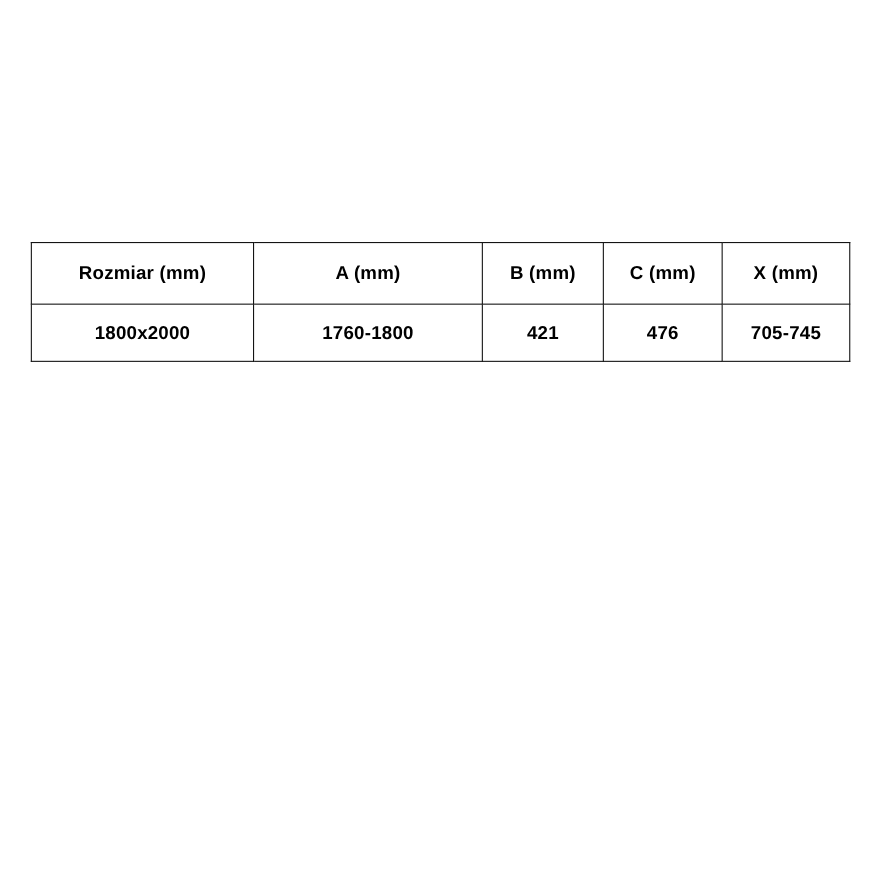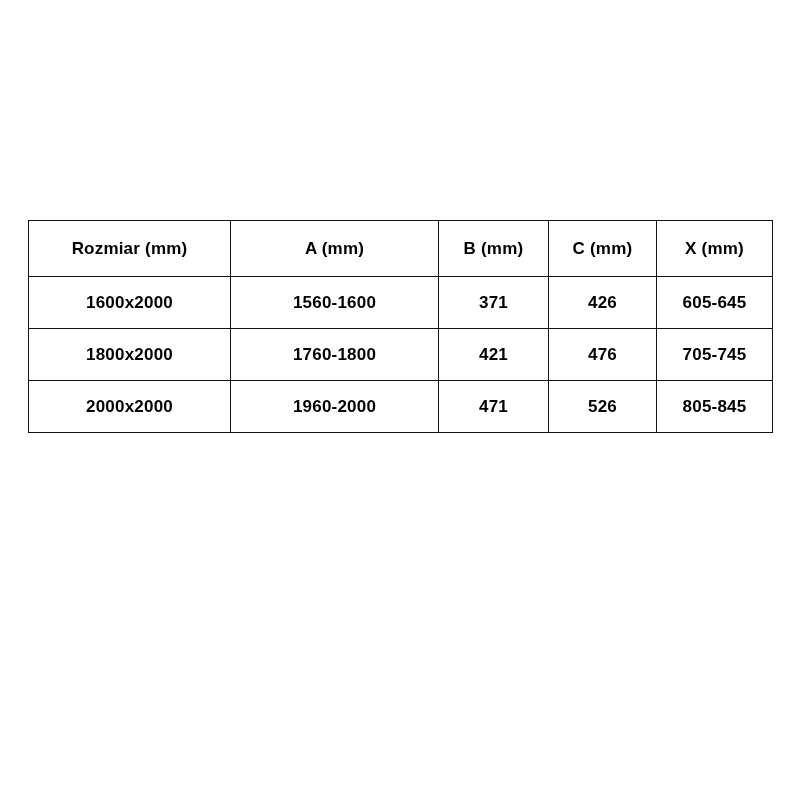--- a/index.html
+++ b/index.html
@@ -74,36 +74,22 @@
         <tr>
           <th>Rozmiar (mm)</th>
           <th>A (mm)</th>
           <th>B (mm)</th>
           <th>C (mm)</th>
           <th>X (mm)</th>
         </tr>
       </thead>
       <tbody>
         <tr>
-          <td>1600x2000</td>
-          <td>1560-1600</td>
-          <td>371</td>
-          <td>426</td>
-          <td>605-645</td>
-        </tr>
-        <tr>
           <td>1800x2000</td>
           <td>1760-1800</td>
           <td>421</td>
           <td>476</td>
           <td>705-745</td>
-        </tr>
-        <tr>
-          <td>2000x2000</td>
-          <td>1960-2000</td>
-          <td>471</td>
-          <td>526</td>
-          <td>805-845</td>
         </tr>
       </tbody>
     </table>
   </div>
 </div>
 
 </body></html>

